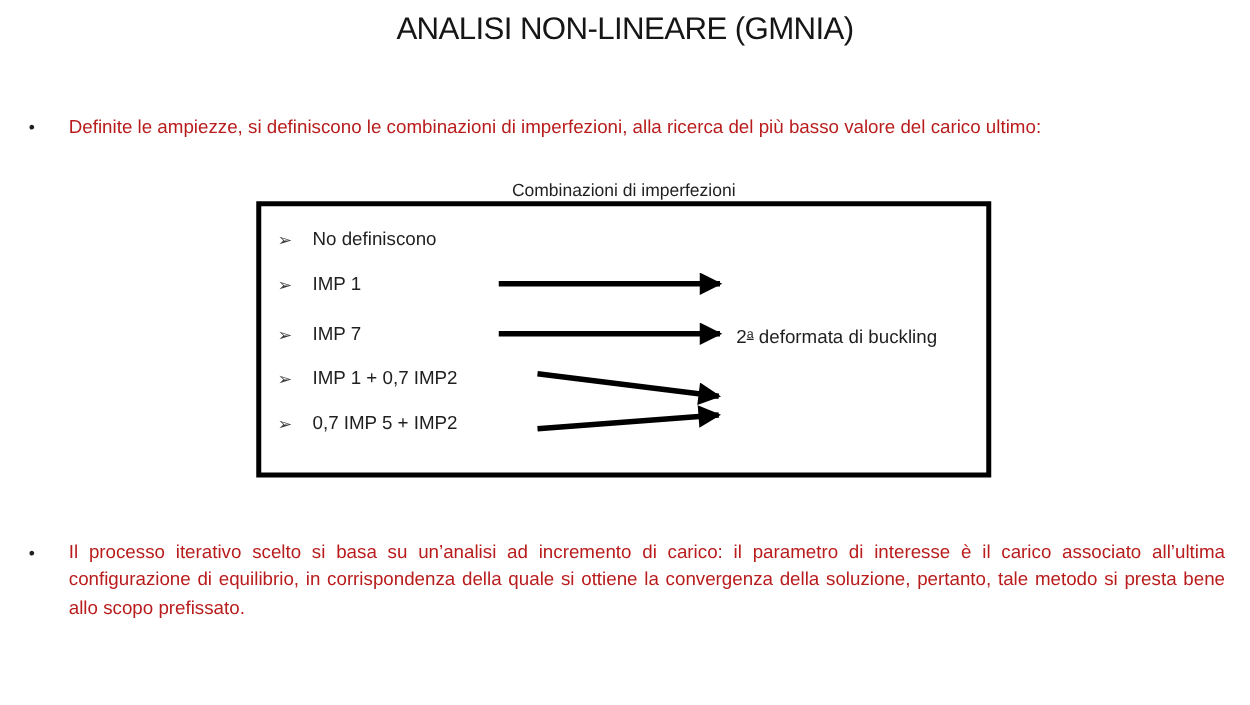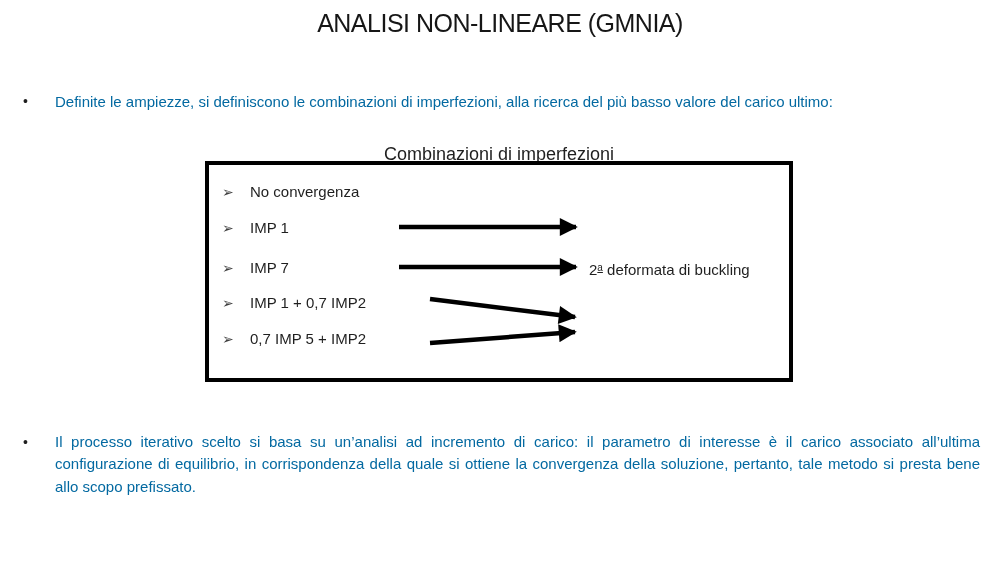--- a/index.html
+++ b/index.html
@@ -21,34 +21,34 @@
     white-space:nowrap;
   }
 
   .bullet-row{position:absolute;left:0;}
   .bullet-dot{
     position:absolute;left:23px;top:0;
     font-size:14px;line-height:19px;color:#1f1f1f;
   }
   .bullet-text{
     position:absolute;left:55px;top:0;
-    font-size:15px;line-height:19px;color:#0369a1;
+    font-size:15px;line-height:19px;color:#b91c1c;
   }
   #bullet1{top:92px;width:1000px;height:20px;}
   #bullet1 .bullet-text{width:925px;}
 
   #bullet2{top:431px;width:1000px;height:72px;}
   #bullet2 .bullet-dot{line-height:22.4px;}
   #bullet2 .bullet-text{
     width:925px;line-height:22.4px;text-align:justify;
   }
 
   .fig-caption{
     position:absolute;top:144px;left:205px;width:588px;
-    text-align:center;font-size:18px;color:#1f1f1f;
+    text-align:center;font-size:14px;color:#1f1f1f;
   }
 
   .fig-box{
     position:absolute;left:205px;top:161px;width:588px;height:221px;
     border:4px solid #000;box-sizing:border-box;background:transparent;
   }
 
   .fig-item{position:absolute;white-space:nowrap;font-size:15px;line-height:18px;}
   .fig-item .chev{
     position:absolute;left:-28px;top:0px;
@@ -83,21 +83,21 @@
     <span class="bullet-dot">•</span>
     <div class="bullet-text">Definite le ampiezze, si definiscono le combinazioni di imperfezioni, alla ricerca del più basso valore del carico ultimo:</div>
   </div>
 
   <div class="fig-caption">Combinazioni di imperfezioni</div>
 
   <div class="fig-box"></div>
 
   <div class="fig-item" id="item0">
     <span class="chev">➢</span>
-    <span>No convergenza</span>
+    <span>No definiscono</span>
   </div>
   <div class="fig-item" id="item1">
     <span class="chev">➢</span>
     <span>IMP 1</span>
   </div>
   <div class="fig-item" id="item2">
     <span class="chev">➢</span>
     <span>IMP 7</span>
   </div>
   <div class="fig-item" id="item3">

